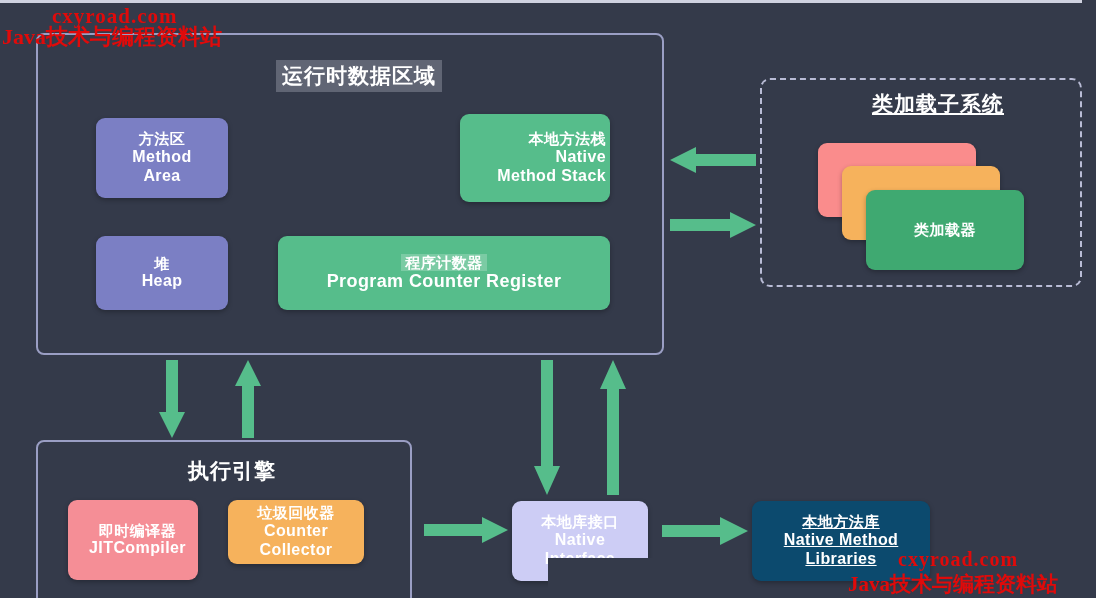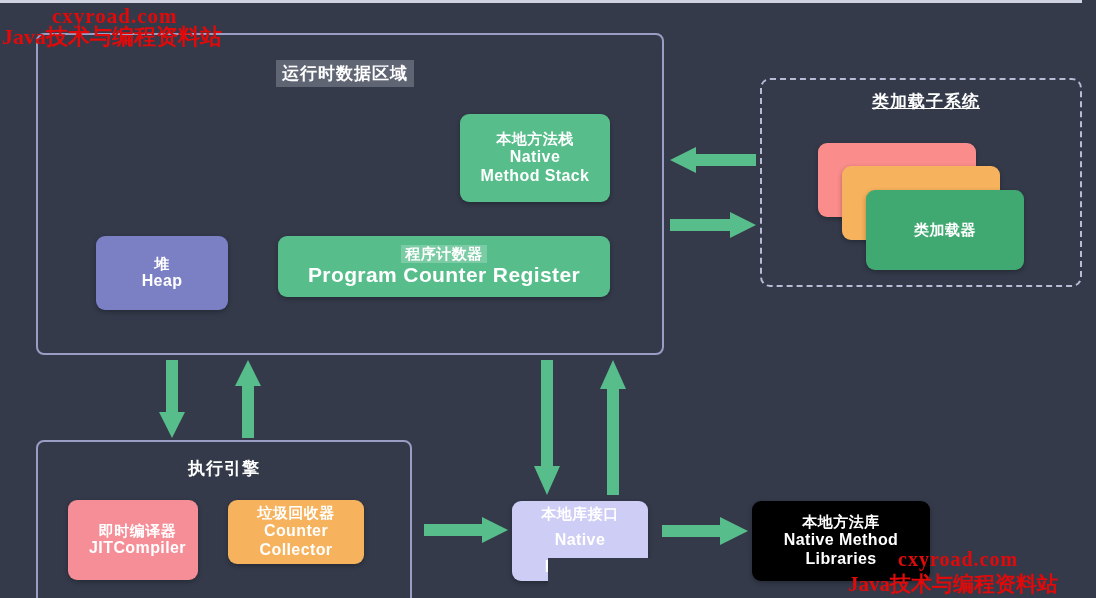--- a/index.html
+++ b/index.html
@@ -24,21 +24,21 @@
     position: absolute;
     border-radius: 8px;
   }
   .group.solid { border: 2px solid #9a9ec4; }
   .group.dashed { border: 2px dashed #b9bcd6; border-radius: 10px; }
 
   .group-title {
     position: absolute;
     color: #ffffff;
     font-weight: 700;
-    font-size: 17px;
+    font-size: 21px;
     letter-spacing: 1px;
     white-space: nowrap;
   }
   .group-title.hl {
     background: rgba(200,202,214,0.30);
     padding: 2px 6px;
   }
 
   
   .card {
@@ -56,22 +56,22 @@
     padding: 4px;
   }
   .card .cn { font-size: 15px; letter-spacing: 0.5px; }
   .card .en { font-size: 16px; letter-spacing: 0.4px; }
   .card .cn.hl { background: rgba(255,255,255,0.22); padding: 0 4px; }
 
   .c-purple  { background: #7b7fc4; }
   .c-green   { background: #56bd8b; }
   .c-pink    { background: #f58e96; padding-left: 13px; }
   .c-orange  { background: #f6b25c; }
-  .c-lav     { background: #cdcdf5; justify-content: space-between; }
-  .c-gray    { background: #000000; }
+  .c-lav     { background: #cdcdf5; }
+  .c-gray    { background: #0c4a6e; text-decoration: underline; }
   .c-salmon  { background: #fa8c8c; }
 
   .c-lav .cn, .c-lav .en { color: #ffffff; }
 
   
   .arrow { position: absolute; }
   .arrow svg { display: block; }
 
   
   .occluder { position: absolute; background: #343a4a; z-index: 30; }
@@ -83,36 +83,41 @@
 <body>
 
 <div id="stage">
 
   <div class="top-rule"></div>
 
   <div class="group solid" style="left:36px; top:33px; width:628px; height:322px;"></div>
 
   <div class="group-title hl" style="left:276px; top:60px;">运行时数据区域</div>
 
-
-
-  <div class="card c-green" style="left:460px; top:114px; width:150px; height:88px;">
+  <div class="card c-purple" style="left:96px; top:118px; width:132px; height:80px;">
+    <span class="cn">方法区</span>
+    <span class="en">Method</span>
+    <span class="en">Area</span>
+  </div>
+
+
+  <div class="card c-green" style="left:460px; top:114px; width:150px; height:88px;align-items:flex-end;">
     <span class="cn">本地方法栈</span>
     <span class="en">Native</span>
     <span class="en">Method Stack</span>
   </div>
 
   <div class="card c-purple" style="left:96px; top:236px; width:132px; height:74px;">
     <span class="cn">堆</span>
     <span class="en">Heap</span>
   </div>
 
-  <div class="card c-green" style="left:278px; top:236px; width:332px; height:61px;">
+  <div class="card c-green" style="left:278px; top:236px; width:332px; height:74px;">
     <span class="cn hl">程序计数器</span>
-    <span class="en" style="font-size:21px;">Program Counter Register</span>
+    <span class="en" style="font-size:18px;">Program Counter Register</span>
   </div>
 
   <div class="group dashed" style="left:760px; top:78px; width:322px; height:209px;"></div>
 
   <div class="group-title" style="left:872px; top:90px;text-decoration:underline;">类加载子系统</div>
 
   <div class="card c-salmon" style="left:818px; top:143px; width:158px; height:74px;"></div>
   <div class="card c-orange" style="left:842px; top:166px; width:158px; height:74px;"></div>
   <div class="card" style="left:866px; top:190px; width:158px; height:80px; background:#3fa971;">
     <span class="cn">类加载器</span>

